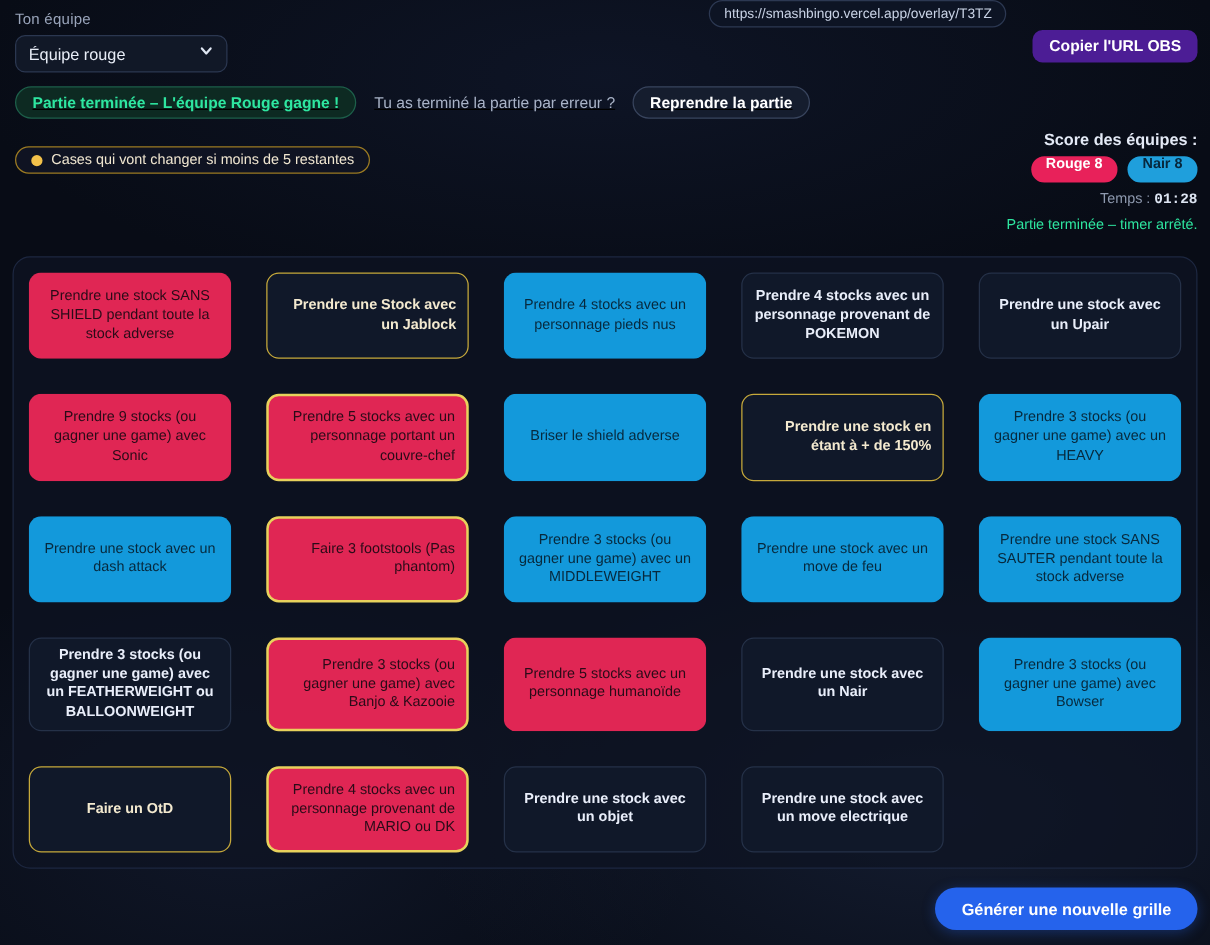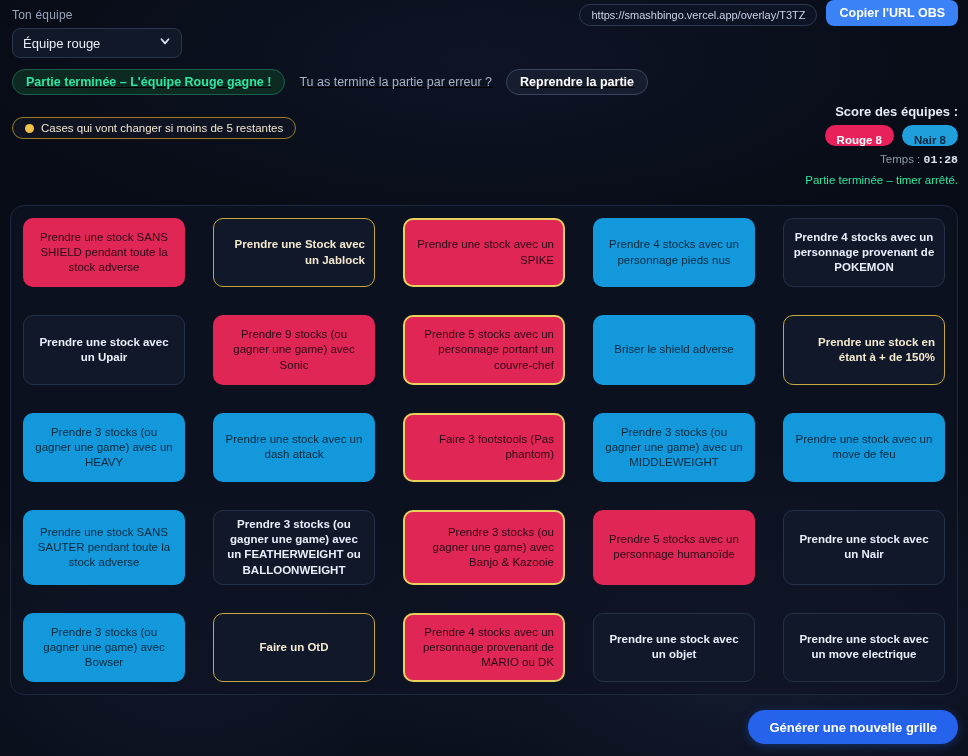--- a/index.html
+++ b/index.html
@@ -38,37 +38,38 @@
   }
   .select-wrap { position: relative; display: inline-block; }
   .select-wrap .chev {
     position: absolute; right: 10px; top: 50%; transform: translateY(-50%);
     pointer-events: none; color: #dfe6f3;
   }
 
   
   .url-row {
     position: absolute; top: 0px; right: 10px;
-    display: flex; align-items: flex-end; gap: 9px;
+    display: flex; align-items: flex-start; gap: 21px;
   }
   .url-pill {
     height: 22px; display: flex; align-items: center;
     padding: 0 11px;
     border: 1px solid #2c3852; border-radius: 11px;
     background: #0d1424;
     color: #c9d3e6; font-size: 11px; white-space: nowrap;
   }
   .copy-btn {
     height: 26px; display: flex; align-items: center;
     padding: 0 13px;
     border-radius: 8px;
-    background: #3b82f6;
+    background: #4c1d95;
     color: #ffffff; font-size: 12.5px; font-weight: bold;
     border: none; cursor: pointer; white-space: nowrap;
     font-family: "Liberation Sans", sans-serif;
+    margin-top: 24px;
   }
 
   
   .status-row {
     display: flex; align-items: center; gap: 14px;
     margin-top: 11px;
     text-decoration: underline;
   }
   .status-pill {
     height: 26px; display: flex; align-items: center; padding: 0 13px;
@@ -101,21 +102,21 @@
 
   
   .score-panel {
     position: absolute; top: 104px; right: 10px;
     text-align: right;
   }
   .score-title { font-size: 13px; font-weight: bold; color: #e4eaf6; }
   .score-badges { display: flex; gap: 8px; justify-content: flex-end; margin-top: 6px; }
   .badge {
     height: 21px; min-width: 56px; padding: 0 12px;
-    display: flex; align-items: flex-end; justify-content: center;
+    display: flex; align-items: flex-start; justify-content: center;
     border-radius: 11px; font-size: 11.5px; font-weight: bold;
   }
   .badge-red  { background: #e8215a; color: #fff; }
   .badge-blue { background: #1f9fdc; color: #07283d; }
   .timer { margin-top: 7px; font-size: 11.5px; color: #8e99ae; }
   .timer b { color: #dde5f2; font-family: "Liberation Mono", monospace; }
   .timer-note { margin-top: 8px; font-size: 11.5px; color: #2ee6a0; }
 
   
   .grid-panel {
@@ -229,23 +230,20 @@
 </div>
 
 <div class="grid-panel">
   <div class="grid" id="bingo-grid">
       <div class="cell red">
         <span>Prendre une stock SANS SHIELD pendant toute la stock adverse</span>
       </div>
       <div class="cell neutral warn">
         <span>Prendre une Stock avec un Jablock</span>
       </div>
-      <div class="cell red warn">
-        <span>Prendre une stock avec un SPIKE</span>
-      </div>
       <div class="cell blue">
         <span>Prendre 4 stocks avec un personnage pieds nus</span>
       </div>
       <div class="cell neutral">
         <span>Prendre 4 stocks avec un personnage provenant de POKEMON</span>
       </div>
       <div class="cell neutral">
         <span>Prendre une stock avec un Upair</span>
       </div>
       <div class="cell red">

